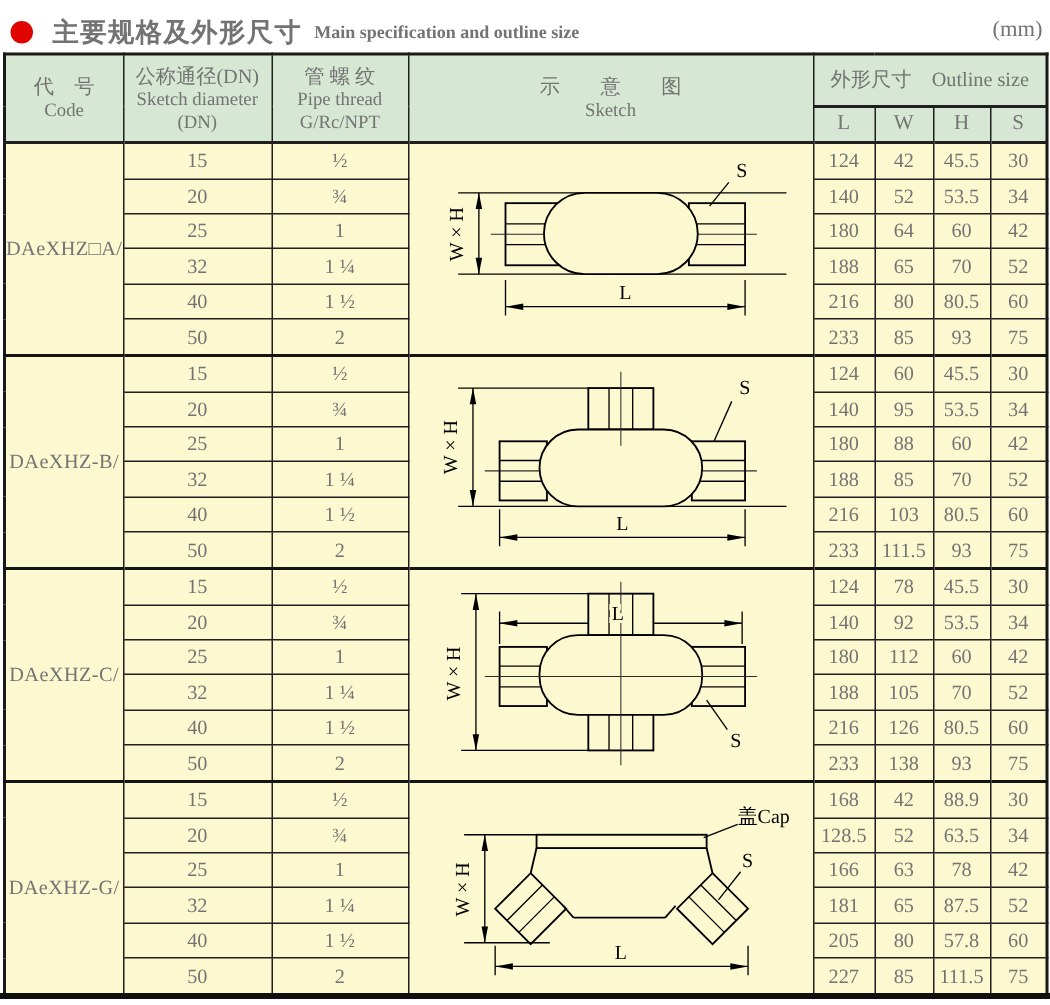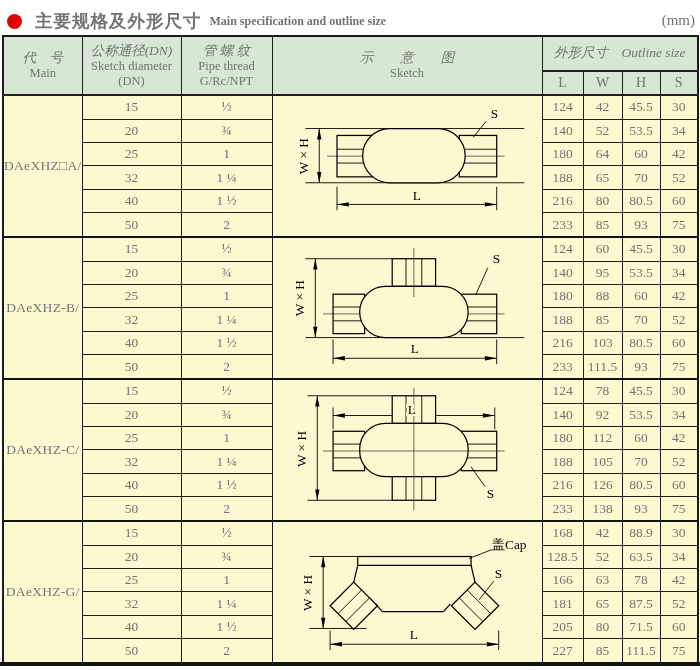--- a/index.html
+++ b/index.html
@@ -13,21 +13,21 @@
   .unit{position:absolute;top:12px;right:5px;font-size:15px;}
   
   table.spec{position:absolute;top:35px;left:2px;width:695px;height:628px;
              border-collapse:collapse;table-layout:fixed;background:#fcf9d0;
              border:2px solid #1a1a1a;border-bottom:3px solid #111;}
   .spec th{background:#d6e8d3;border:1px solid #1f1f1f;font-weight:normal;padding:0;}
   .spec thead tr.h1 th{height:33px;}
   .spec thead tr.h2 th{height:22px;font-size:14px;}
   .spec td{border:1px solid #1f1f1f;text-align:center;vertical-align:middle;
            font-size:13.5px;padding:0;background:#fcf9d0;}
-  .h-zh{display:block;font-size:13.5px;line-height:1.2;font-style:italic;}
+  .h-zh{display:block;font-size:13.5px;line-height:1.2;}
   .h-en{display:block;font-size:12.5px;line-height:1.15;}
   tr.group-start td{border-top:2px solid #141414;}
   .spec thead th{border-bottom-width:2px;}
   .code-cell{font-size:13px;letter-spacing:0.3px;margin-top:24px;}
   .thread-cell{font-size:14px;}
   .sketch-cell{padding:0;}
   .sketch-cell svg{display:block;margin:0 auto;}
   
   svg .thin{stroke:#000;stroke-width:0.9;fill:none;}
   svg .shape{stroke:#000;stroke-width:1.25;fill:none;}
@@ -58,21 +58,21 @@
       <col style="width:270px">
         <col style="width:41px">
         <col style="width:39px">
       <col style="width:38px">
         <col style="width:38px">
     </colgroup>
     <thead>
       <tr class="h1">
         <th rowspan="2">
           <span class="h-zh">代　号</span>
-          <span class="h-en">Main</span>
+          <span class="h-en">Code</span>
         </th>
         <th rowspan="2">
           <span class="h-zh">公称通径(DN)</span>
           <span class="h-en">Sketch diameter</span>
           <span class="h-en">(DN)</span>
         </th>
         <th rowspan="2">
           <span class="h-zh">管 螺 纹</span>
           <span class="h-en">Pipe thread</span>
           <span class="h-en">G/Rc/NPT</span>
@@ -394,21 +394,21 @@
           <td class="dim-cell">181</td>
           <td class="dim-cell">65</td>
           <td class="dim-cell">87.5</td>
           <td class="dim-cell">52</td>
         </tr>
         <tr>
           <td class="dn-cell">40</td>
           <td class="thread-cell">1 ½</td>
           <td class="dim-cell">205</td>
           <td class="dim-cell">80</td>
-          <td class="dim-cell">71.5</td>
+          <td class="dim-cell">57.8</td>
           <td class="dim-cell">60</td>
         </tr>
         <tr>
           <td class="dn-cell">50</td>
           <td class="thread-cell">2</td>
           <td class="dim-cell">227</td>
           <td class="dim-cell">85</td>
           <td class="dim-cell">111.5</td>
           <td class="dim-cell">75</td>
         </tr>

